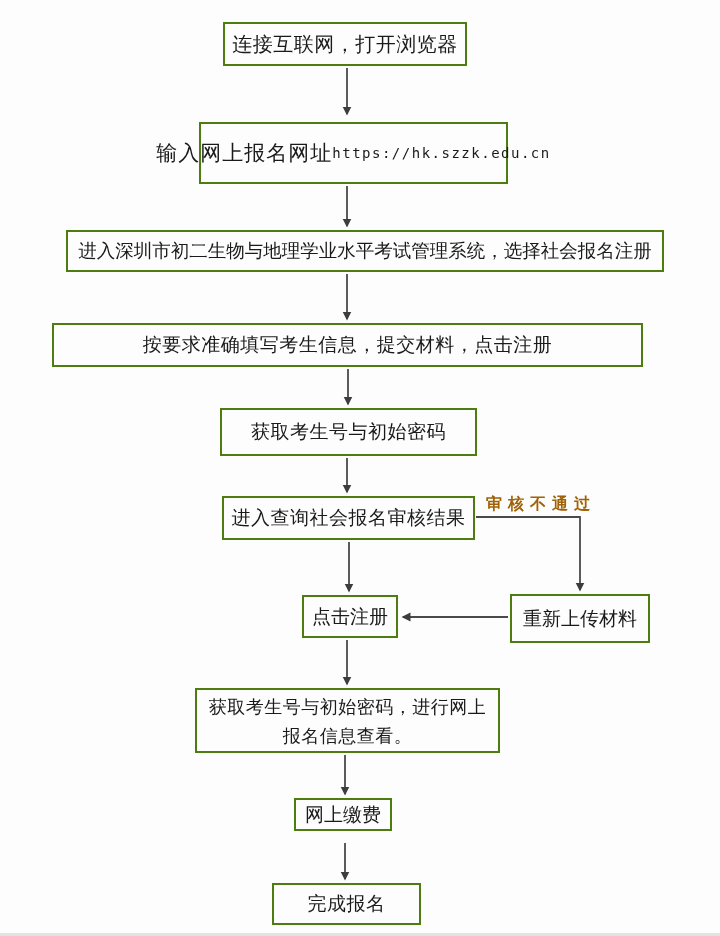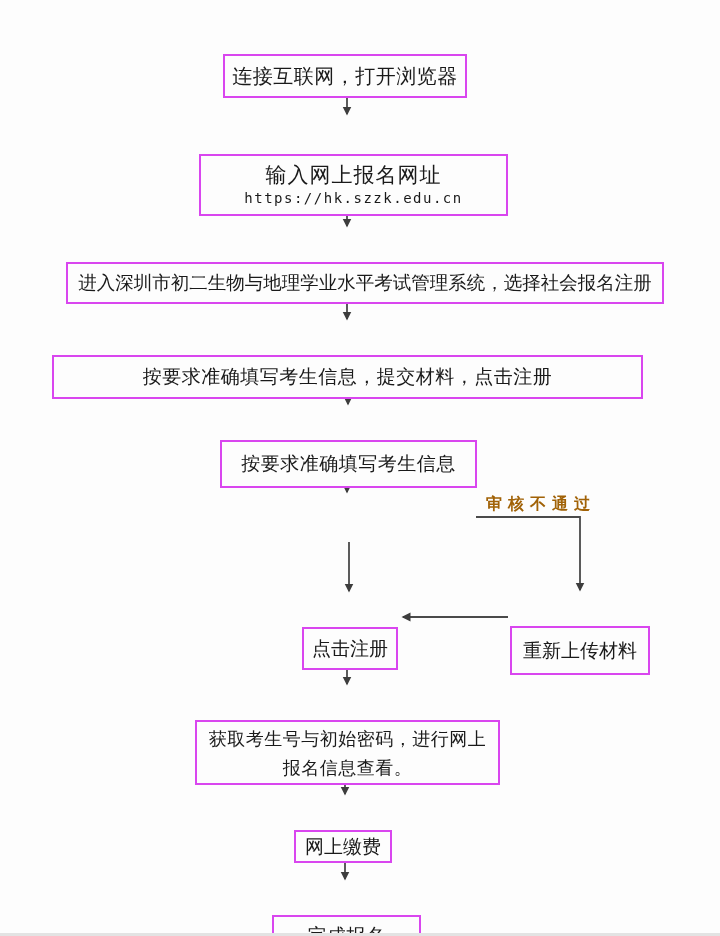--- a/index.html
+++ b/index.html
@@ -7,35 +7,34 @@
     position:relative;
     width:720px;height:936px;
     background:#fdfdfd;
     font-family:"DejaVu Sans","Liberation Sans",sans-serif;
     color:#1a1a1a;
     overflow:hidden;
   }
   .edges-svg{position:absolute;left:0;top:0;width:720px;height:936px;}
   .node{
     position:absolute;
-    border:2px solid #d946ef;
+    border:2px solid #4d7c0f;
     background:#fdfdfd;
     display:flex;
     align-items:center;
     justify-content:center;
     text-align:center;
     box-sizing:border-box;
     font-size:19px;
     line-height:1.25;
     letter-spacing:0.5px;
     white-space:nowrap;
-    margin-top:32px;
   }
   .node-connect   {left:223px;top:22px; width:244px;height:44px;font-size:20px;}
-  .node-url       {left:199px;top:122px;width:309px;height:62px;flex-direction:column;}
+  .node-url       {left:199px;top:122px;width:309px;height:62px;flex-direction:row;}
   .node-url .url-line1{font-size:21px;letter-spacing:1px;}
   .node-url .url-line2{
     font-family:"DejaVu Sans Mono","Liberation Mono",monospace;
     font-size:14px;letter-spacing:1.5px;margin-top:2px;
   }
   .node-system    {left:66px; top:230px;width:598px;height:42px;font-size:18.5px;letter-spacing:0;}
   .node-fill      {left:52px; top:323px;width:591px;height:44px;}
   .node-wait      {left:220px;top:408px;width:257px;height:48px;}
   .node-query     {left:222px;top:496px;width:253px;height:44px;}
   .node-pass      {left:302px;top:595px;width:96px; height:43px;letter-spacing:0;}
@@ -88,22 +87,23 @@
 
   <div class="node node-url">
     <div class="url-line1">输入网上报名网址</div>
     <div class="url-line2">https://hk.szzk.edu.cn</div>
   </div>
 
   <div class="node node-system">进入深圳市初二生物与地理学业水平考试管理系统，选择社会报名注册</div>
 
   <div class="node node-fill">按要求准确填写考生信息，提交材料，点击注册</div>
 
-  <div class="node node-wait">按要求准确填写考生信息</div>
+  <div class="node node-wait">获取考生号与初始密码</div>
 
+  <div class="node node-query">进入查询社会报名审核结果</div>
 
   <div class="node node-pass">点击注册</div>
 
   <div class="node node-reupload">重新上传材料</div>
 
   <div class="node node-getid">获取考生号与初始密码，进行网上报名信息查看。</div>
 
   <div class="node node-pay">网上缴费</div>
 
   <div class="node node-complete">完成报名</div>

